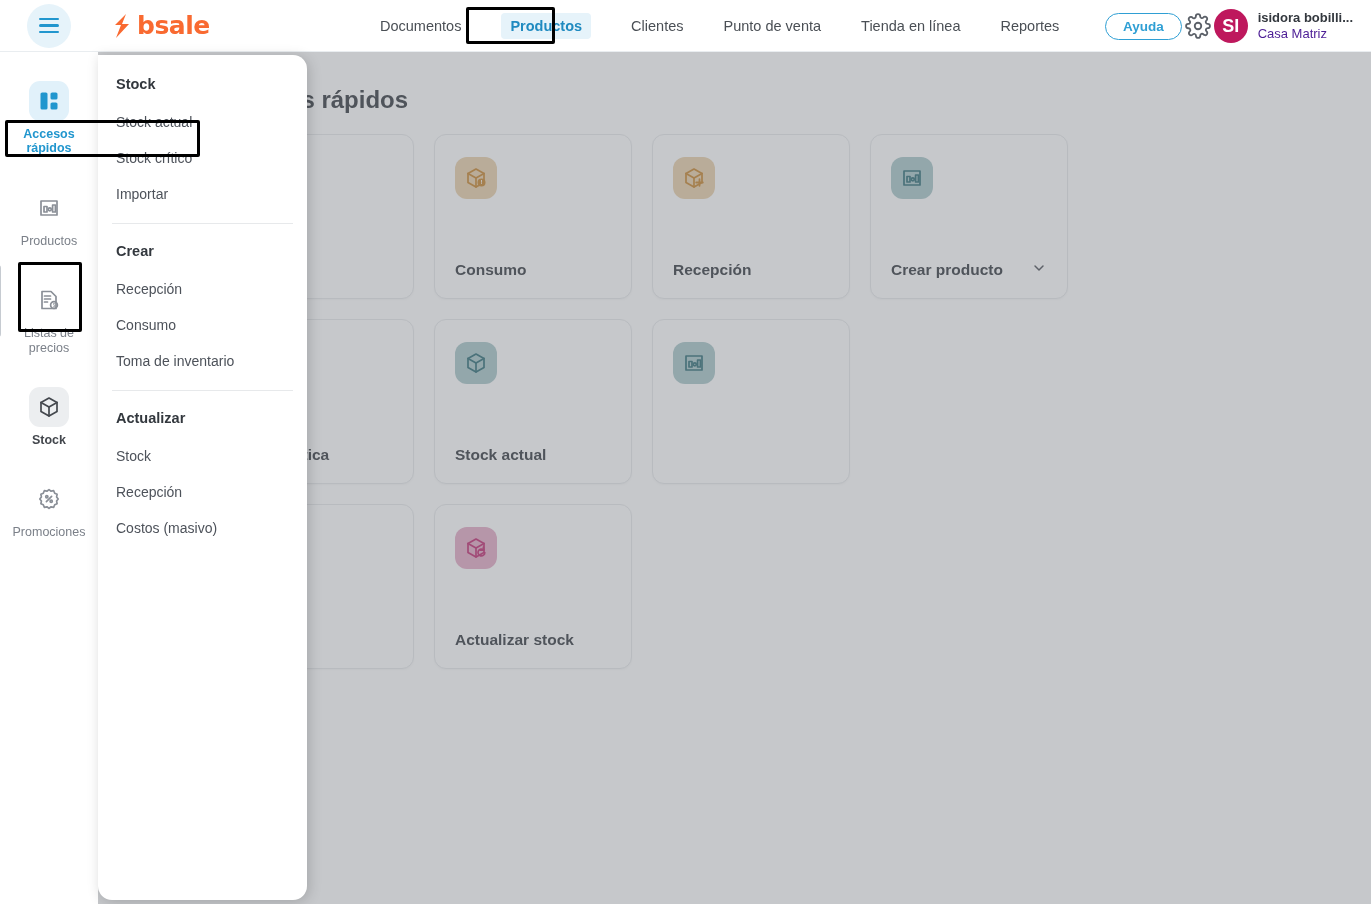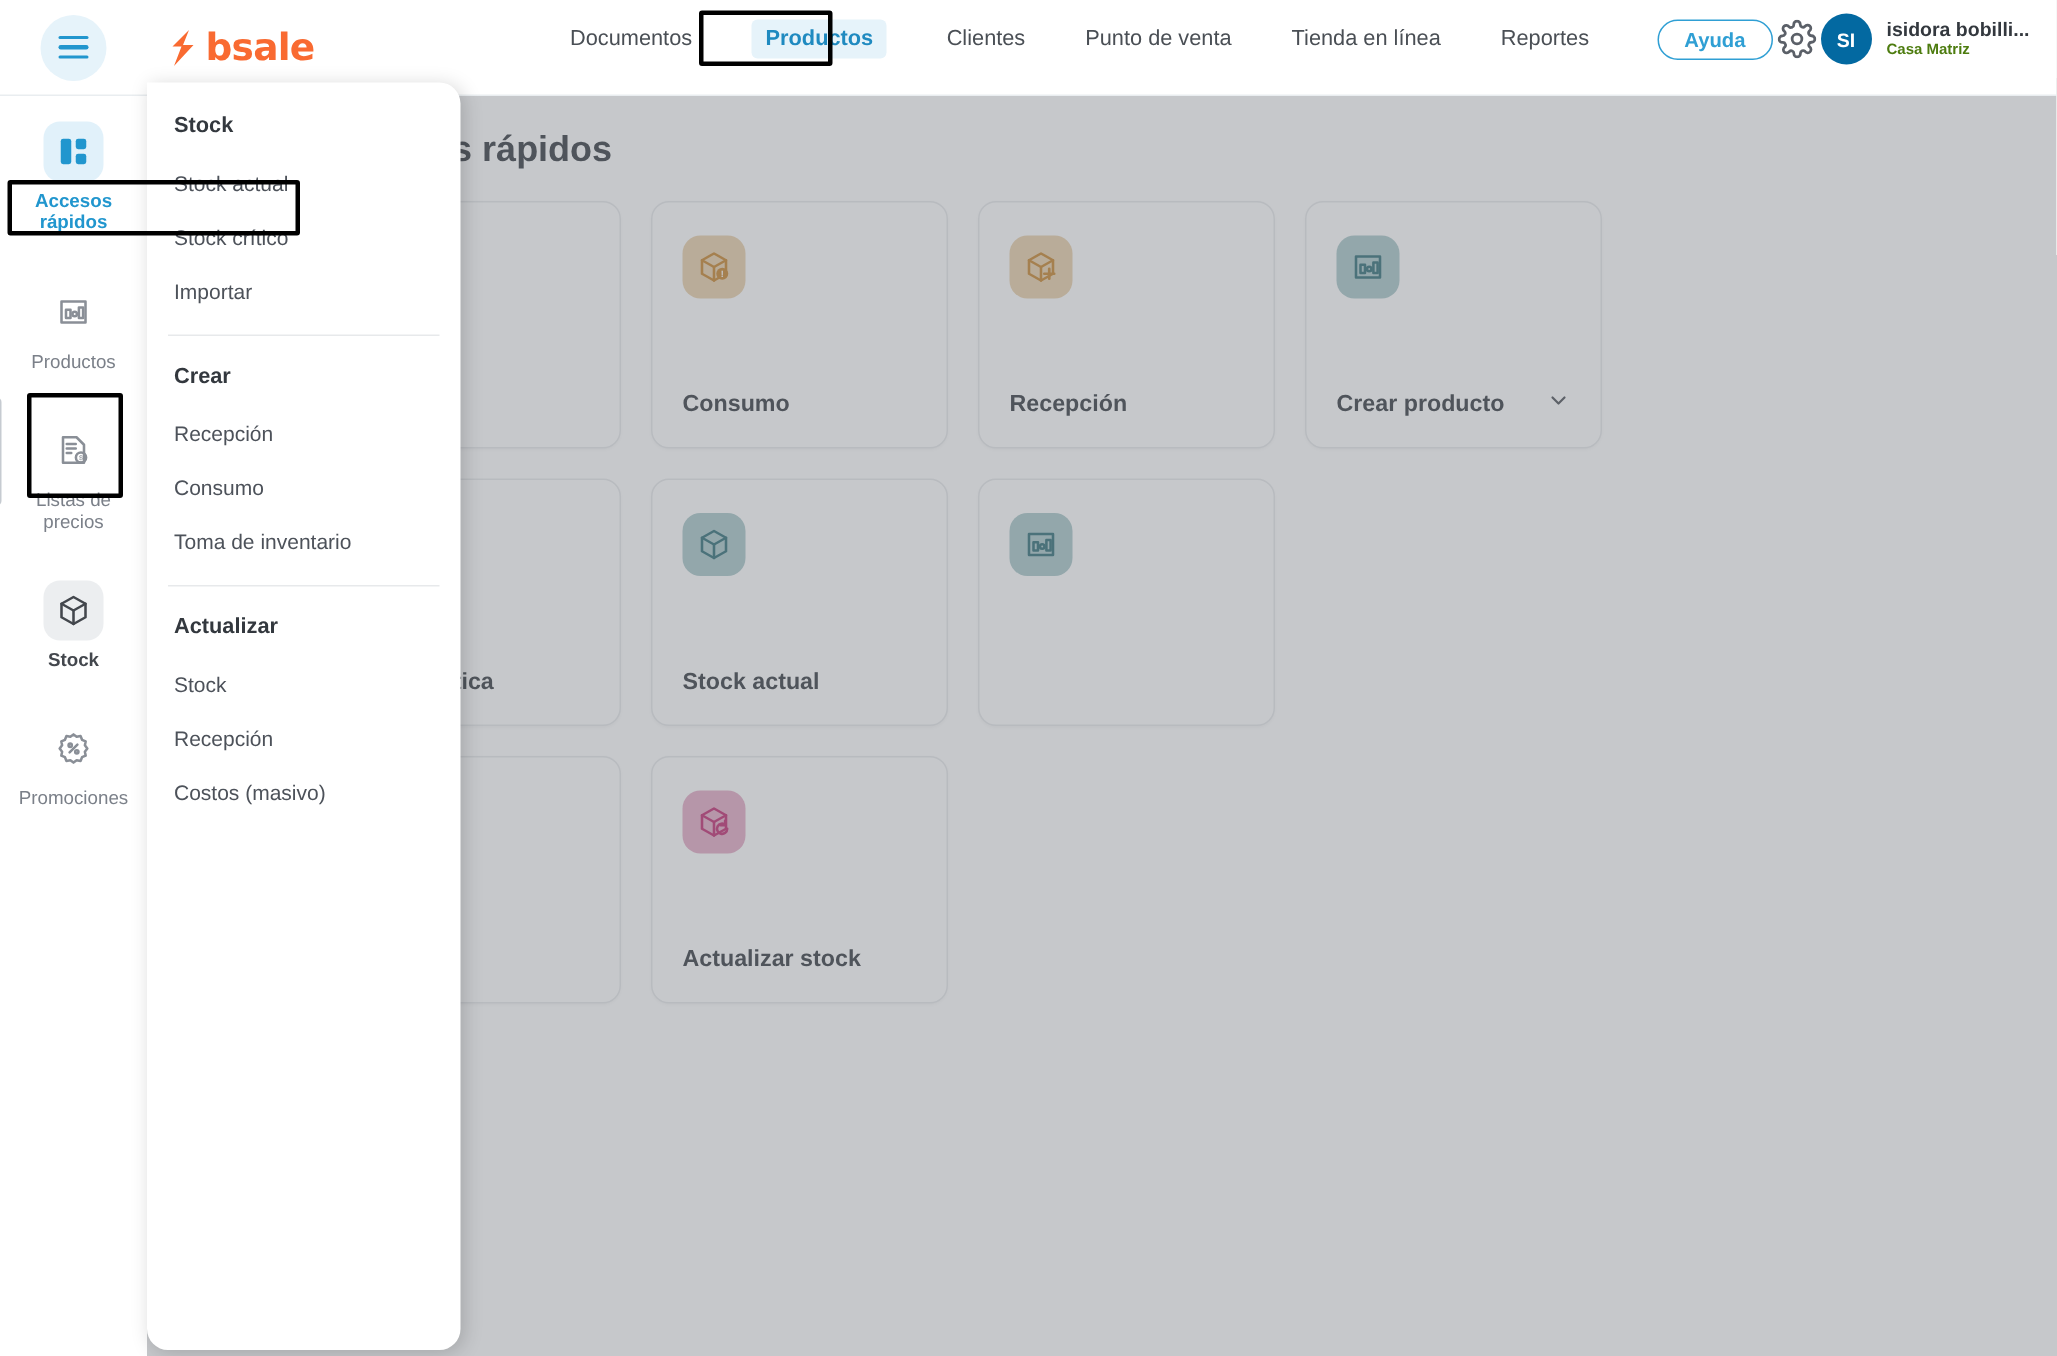--- a/index.html
+++ b/index.html
@@ -6,21 +6,21 @@
   html, body {
     width: 1371px; height: 904px;
     font-family: "Liberation Sans", sans-serif;
     background: #ffffff;
     overflow: hidden;
   }
   #app { position: relative; width: 1371px; height: 904px; background: #fff; }
 
   
   .header {
-    position: absolute; top: 0; left: 0; width: 1371px; height: 64px;
+    position: absolute; top: 0; left: 0; width: 1371px; height: 52px;
     background: #ffffff; z-index: 30;
     display: flex; align-items: center;
     border-bottom: 1px solid #e9edf0;
   }
   .burger {
     width: 44px; height: 44px; margin-left: 27px;
     border-radius: 50%; background: #e6f3fa;
     display: flex; flex-direction: column; align-items: center; justify-content: center;
     gap: 4px; cursor: pointer; flex: none;
   }
@@ -45,27 +45,27 @@
   }
 
   .header-right { position: absolute; right: 18px; top: 0; height: 52px; display:flex; align-items:center; gap: 3px; }
   .ayuda {
     border: 1.5px solid #2f9fd4; color: #2f9fd4; border-radius: 18px;
     padding: 5px 17px; font-size: 13.5px; font-weight: 700; cursor: pointer; background:#fff;
   }
   .gear { width: 26px; height: 26px; cursor: pointer; color: #5b6068; }
   .user { display: flex; align-items: center; gap: 10px; cursor: pointer; }
   .avatar {
-    width: 34px; height: 34px; border-radius: 50%; background: #0369a1; color: #fff;
-    display: flex; align-items: center; justify-content: center; font-size: 13px; font-weight: 700;
+    width: 34px; height: 34px; border-radius: 50%; background: #be185d; color: #fff;
+    display: flex; align-items: center; justify-content: center; font-size: 18px; font-weight: 700;
   }
   .user-txt { line-height: 1.25; }
   .user-name { font-size: 13px; font-weight: 700; color: #33383e; max-width: 112px;
                overflow: hidden; text-overflow: ellipsis; white-space: nowrap; }
-  .user-sub { font-size: 10px; color: #4d7c0f; font-weight: bold; }
+  .user-sub { font-size: 13px; color: #4c1d95; }
 
   
   .rail {
     position: absolute; left: 0; top: 52px; width: 98px; height: 852px;
     background: #ffffff; z-index: 22; padding-top: 22px;
   }
   .rail-item {
     width: 98px; padding: 7px 4px 8px; display: flex; flex-direction: column;
     align-items: center; gap: 6px; cursor: pointer; margin-bottom: 17px; position: relative;
   }

